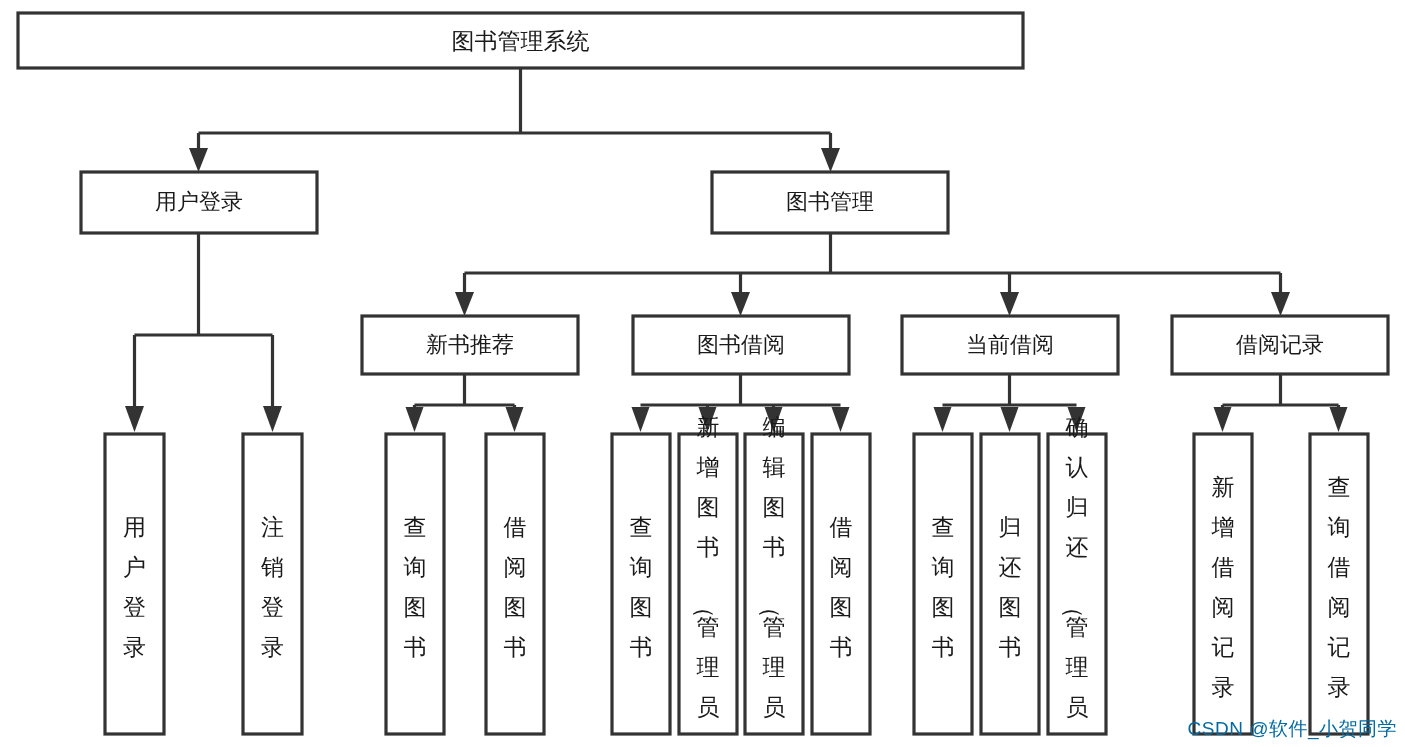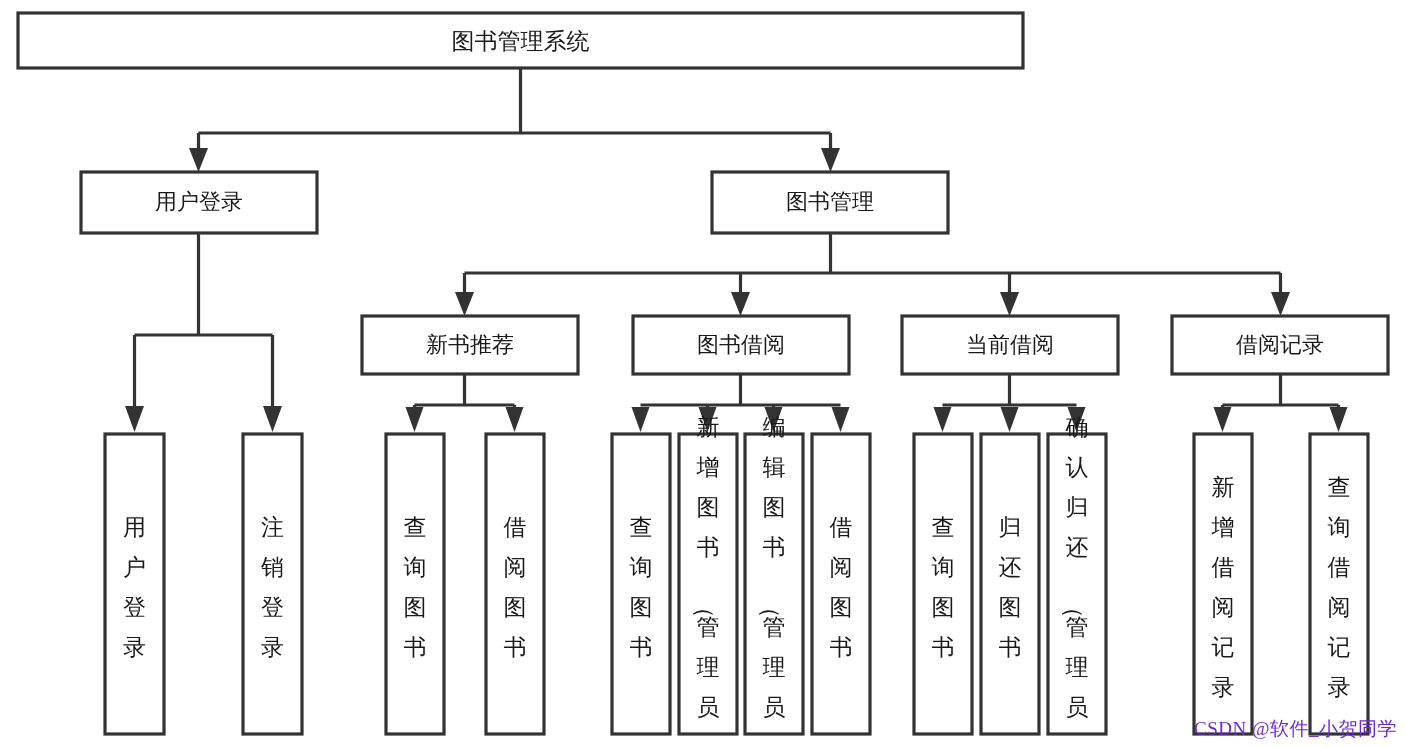--- a/index.html
+++ b/index.html
@@ -55,23 +55,23 @@
     stroke-linecap: butt;
   }
   .arrow-head {
     fill: #333333;
     stroke: none;
   }
   .watermark {
     position: absolute;
     right: 8px;
     bottom: 5px;
-    font-family: Liberation Serif, serif;
+    font-family: Liberation Sans, sans-serif;
     font-size: 19px;
-    color: #6d28d9;
+    color: #0369a1;
     white-space: nowrap;
     letter-spacing: 0.5px;
     pointer-events: none;
   }
 </style>
 </head>
 <body>
 
 <div id="diagram-root">
 

